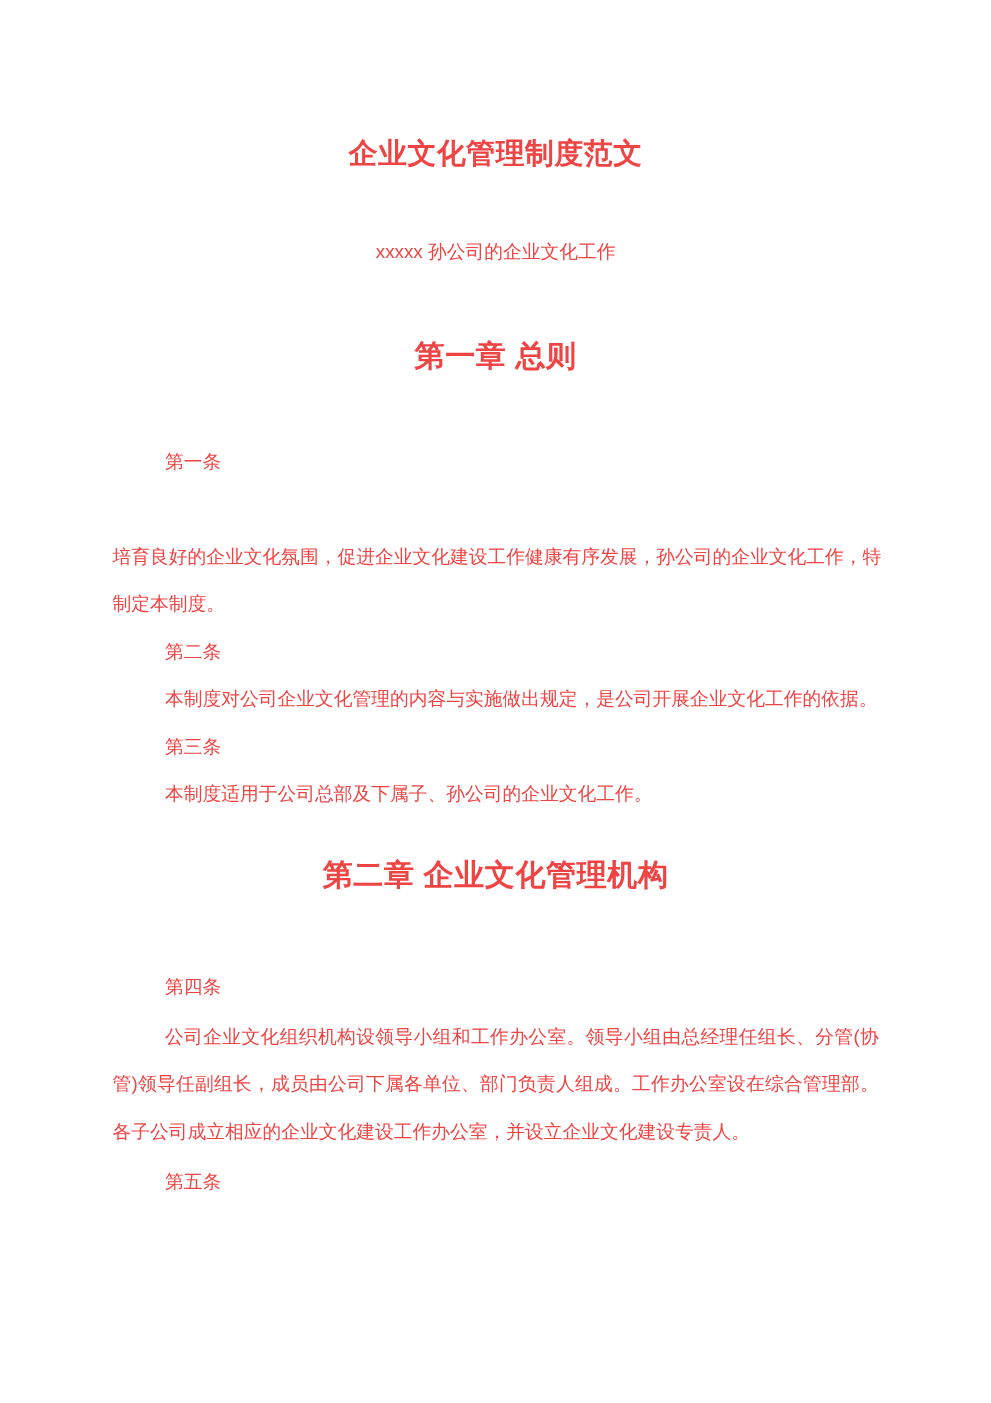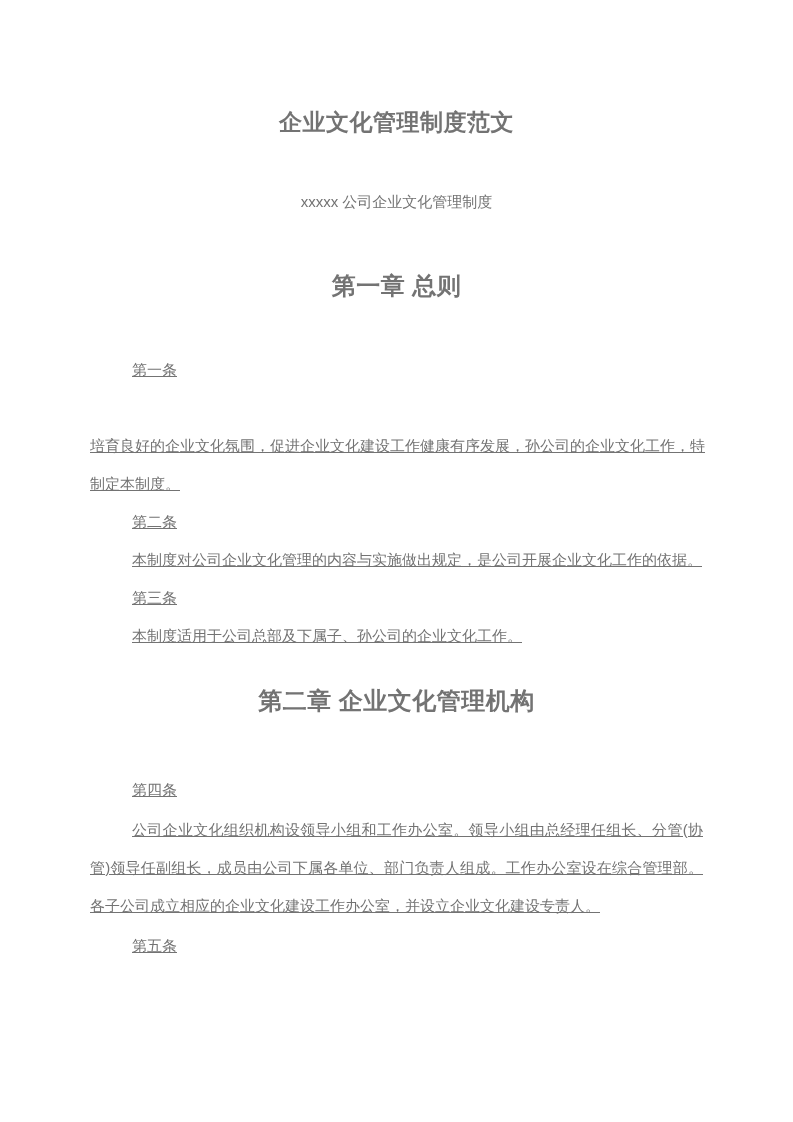--- a/index.html
+++ b/index.html
@@ -5,21 +5,21 @@
   html, body {
     margin: 0;
     padding: 0;
     background: #ffffff;
   }
   .page {
     position: relative;
     width: 793px;
     height: 1122px;
     background: #ffffff;
-    color: #737373;
+    color: #ef4444;
     font-family: "Liberation Sans", "DejaVu Sans", sans-serif;
     overflow: hidden;
   }
   .center-block {
     position: absolute;
     left: 0;
     width: 793px;
     text-align: center;
     white-space: nowrap;
   }
@@ -39,38 +39,37 @@
     line-height: 23px;
     letter-spacing: 0.5px;
   }
   .bline {
     position: absolute;
     left: 90px;
     width: 613px;
     font-size: 15px;
     line-height: 19px;
     white-space: nowrap;
-    text-decoration: underline;
   }
   .indent {
     text-indent: 42px;
   }
   .just {
     text-align: justify;
     text-align-last: justify;
   }
 </style>
 </head>
 <body>
 
 <div class="page">
 
   <div class="center-block doc-title" style="top:109px">企业文化管理制度范文</div>
 
-  <div class="center-block doc-subtitle" style="top:192px">xxxxx 公司企业文化管理制度</div>
+  <div class="center-block doc-subtitle" style="top:192px">xxxxx 孙公司的企业文化工作</div>
 
   <div class="center-block chapter-heading" style="top:274px">第一章 总则</div>
 
   <div class="bline indent" style="top:360px">第一条</div>
 
 
   <div class="bline just" style="top:436px">培育良好的企业文化氛围，促进企业文化建设工作健康有序发展，孙公司的企业文化工作，特</div>
 
   <div class="bline" style="top:474px">制定本制度。</div>
 

